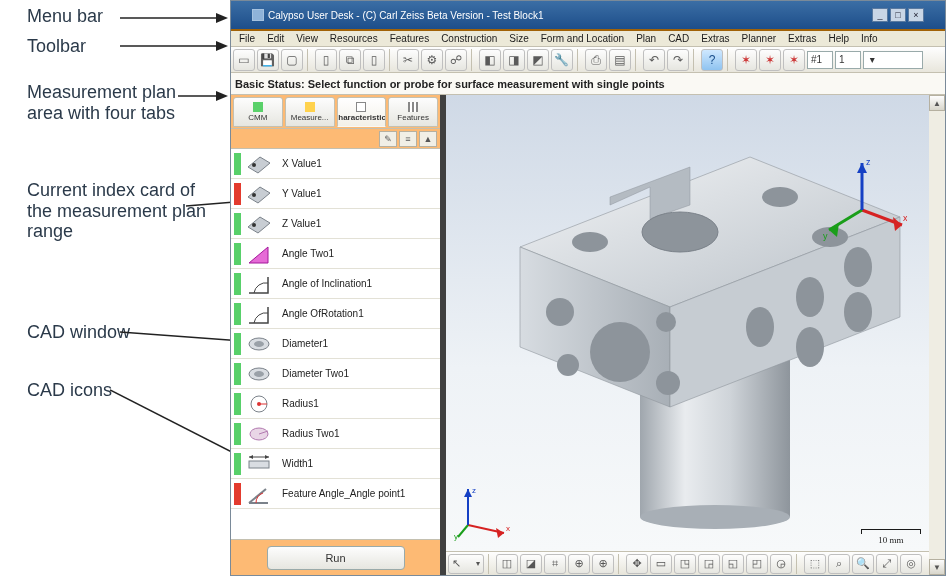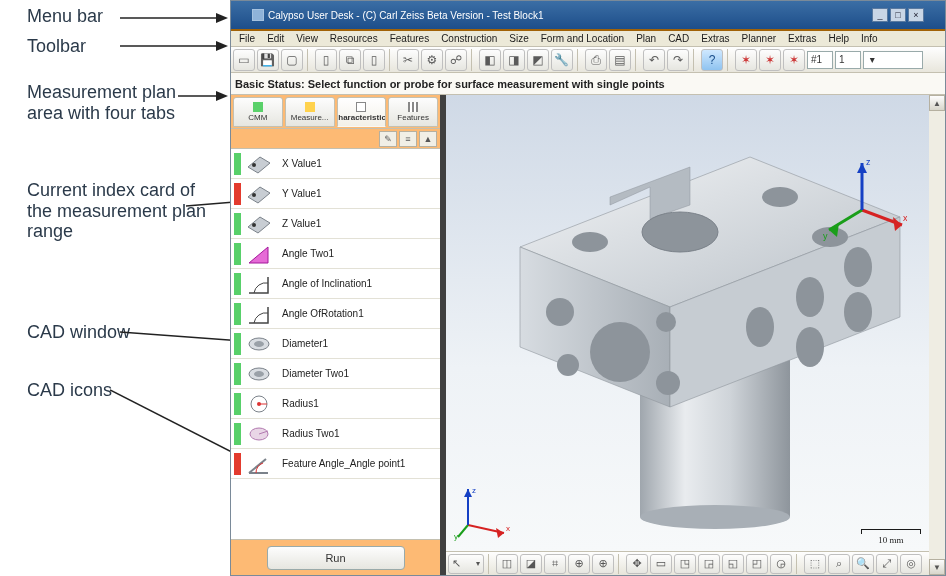--- a/index.html
+++ b/index.html
@@ -475,20 +475,32 @@
             <div class="status green"></div>
             <div class="iconcell">
               <svg width="26" height="22">
                 <ellipse cx="13" cy="11" rx="9" ry="6" fill="#e9d6e6" stroke="#b27ab0"></ellipse>
                 <line x1="13" y1="11" x2="22" y2="8" stroke="#b27ab0"></line>
               </svg>
             </div>
             <div class="label">Radius Two1</div>
           </div>
           <div class="plan-item">
+            <div class="status green"></div>
+            <div class="iconcell">
+              <svg width="26" height="22">
+                <rect x="3" y="8" width="20" height="7" fill="#d9dde2" stroke="#7b828a"></rect>
+                <line x1="3" y1="4" x2="23" y2="4" stroke="#444"></line>
+                <polygon points="3,4 7,2 7,6" fill="#444"></polygon>
+                <polygon points="23,4 19,2 19,6" fill="#444"></polygon>
+              </svg>
+            </div>
+            <div class="label">Width1</div>
+          </div>
+          <div class="plan-item">
             <div class="status red"></div>
             <div class="iconcell">
               <svg width="26" height="22">
                 <path d="M3 20 L20 6" stroke="#7b828a" stroke-width="2"></path>
                 <path d="M3 20 L22 20" stroke="#7b828a" stroke-width="2"></path>
                 <path d="M10 20 A10 10 0 0 1 17 10" fill="none" stroke="#d33"></path>
               </svg>
             </div>
             <div class="label">Feature Angle_Angle point1</div>
           </div>

